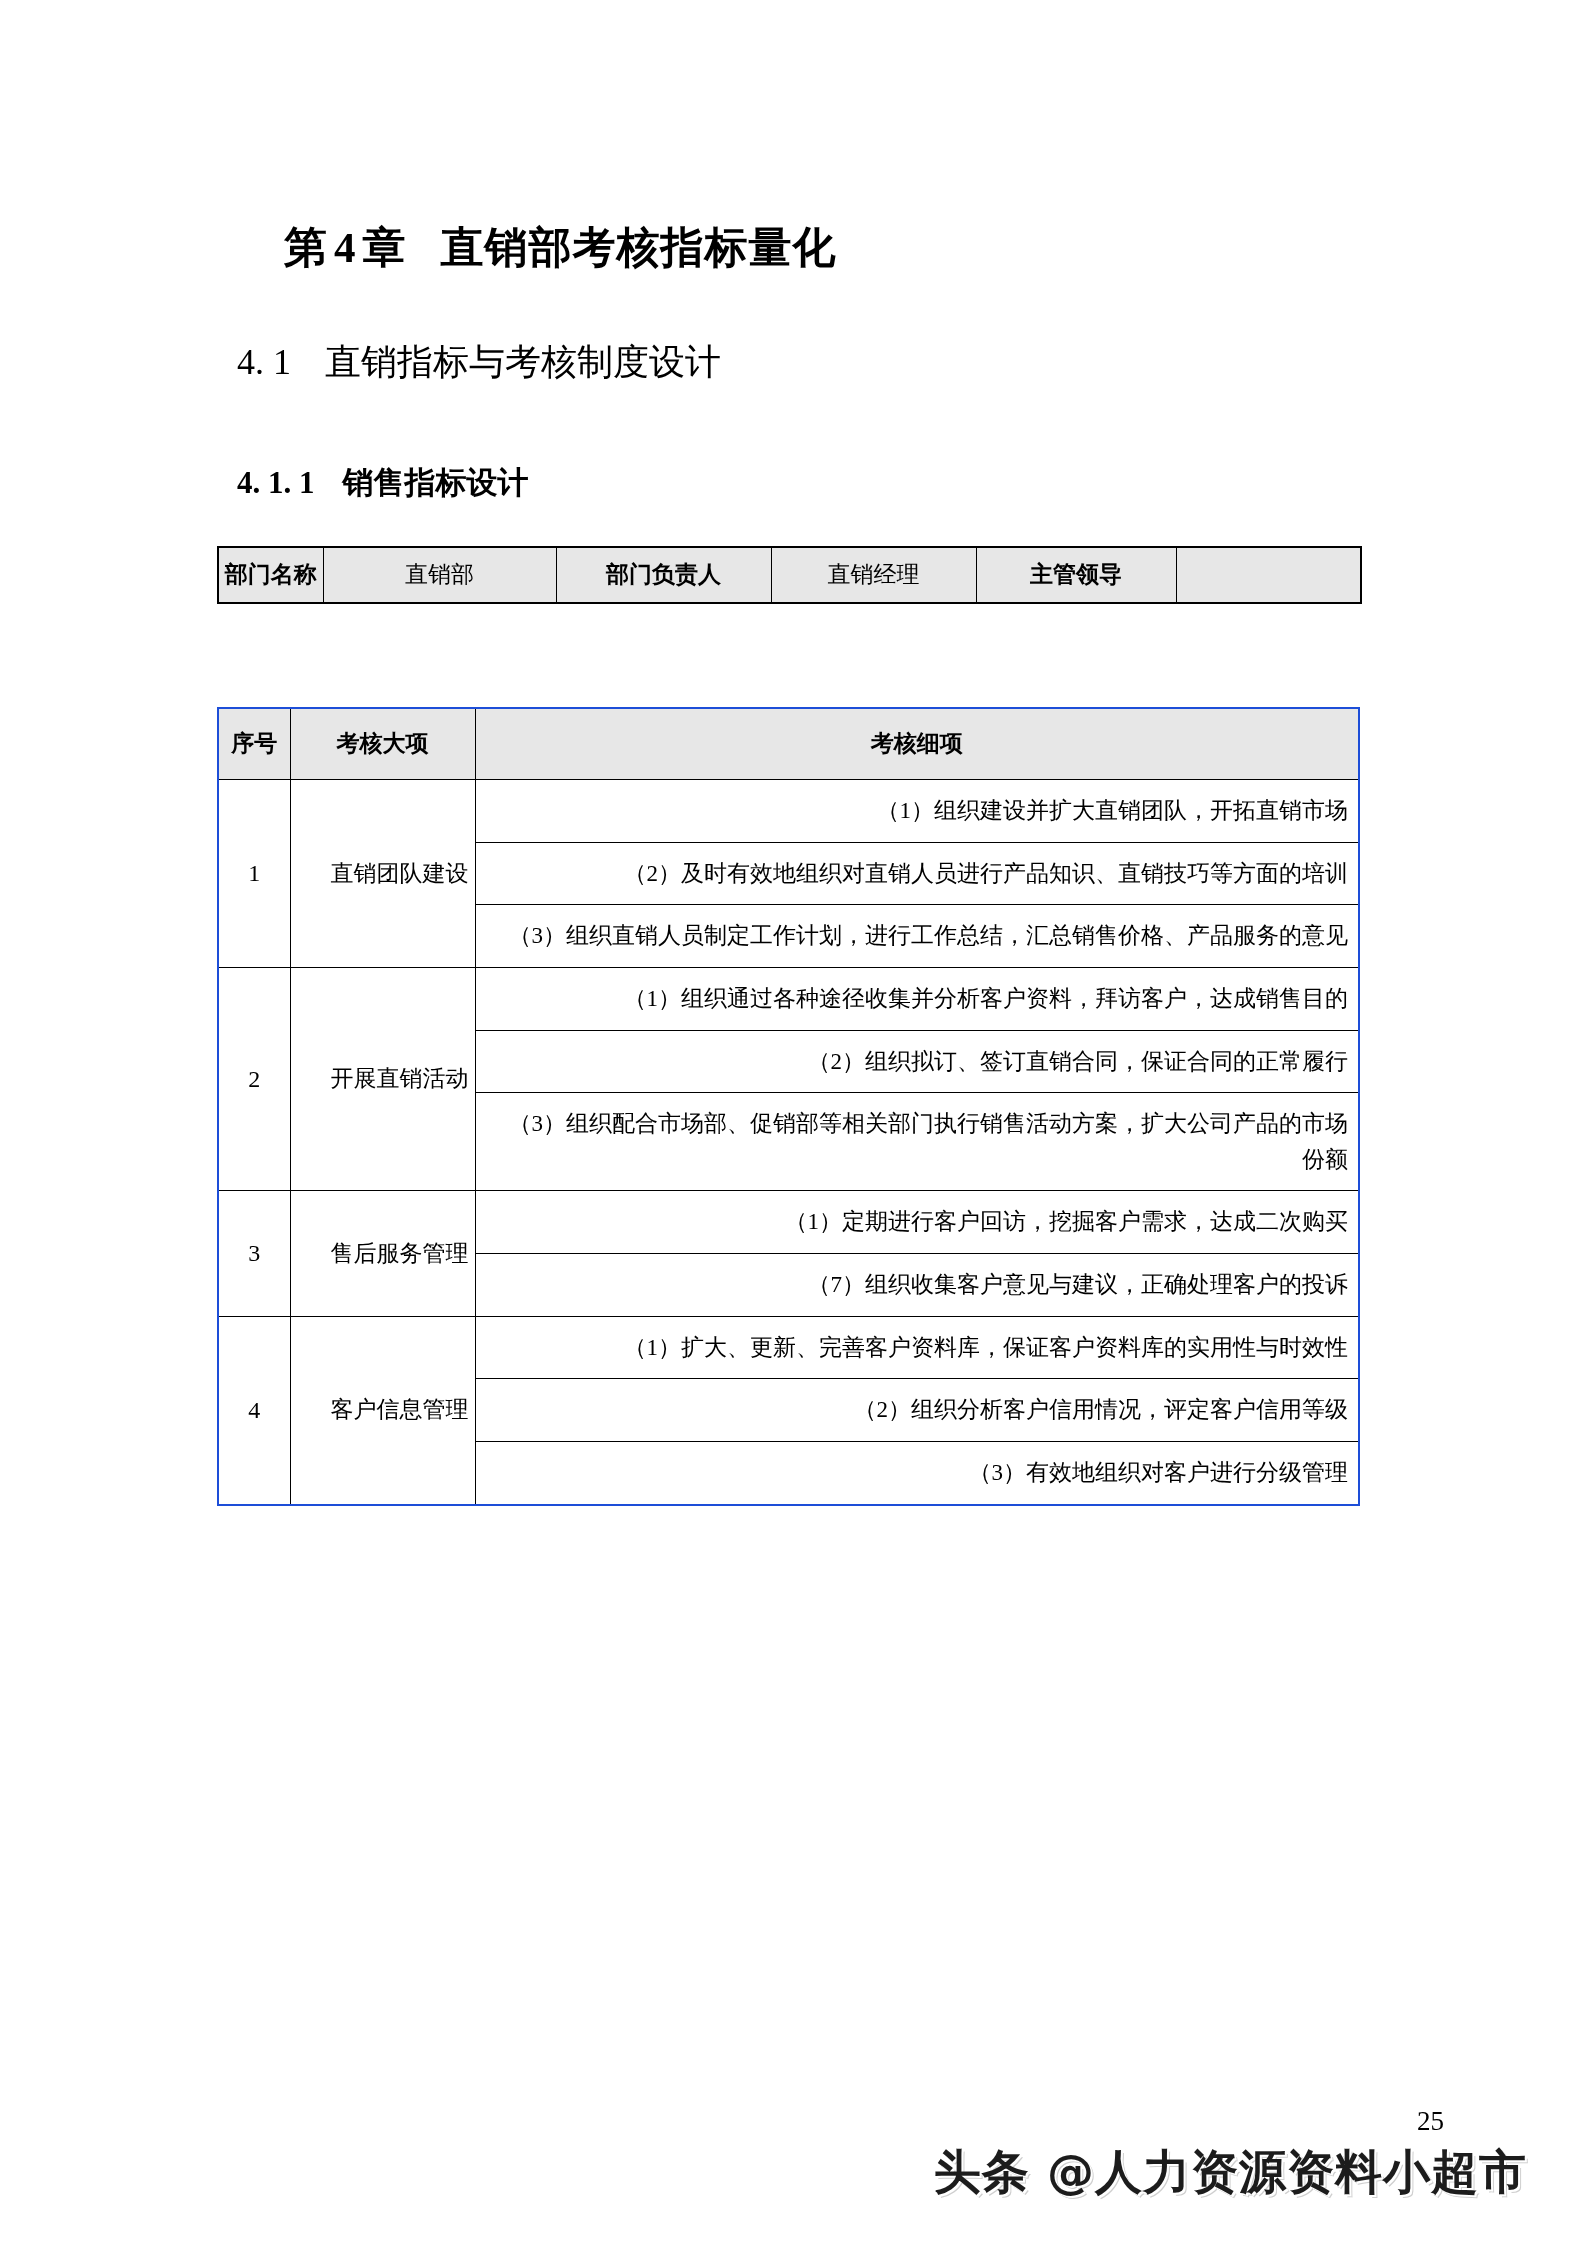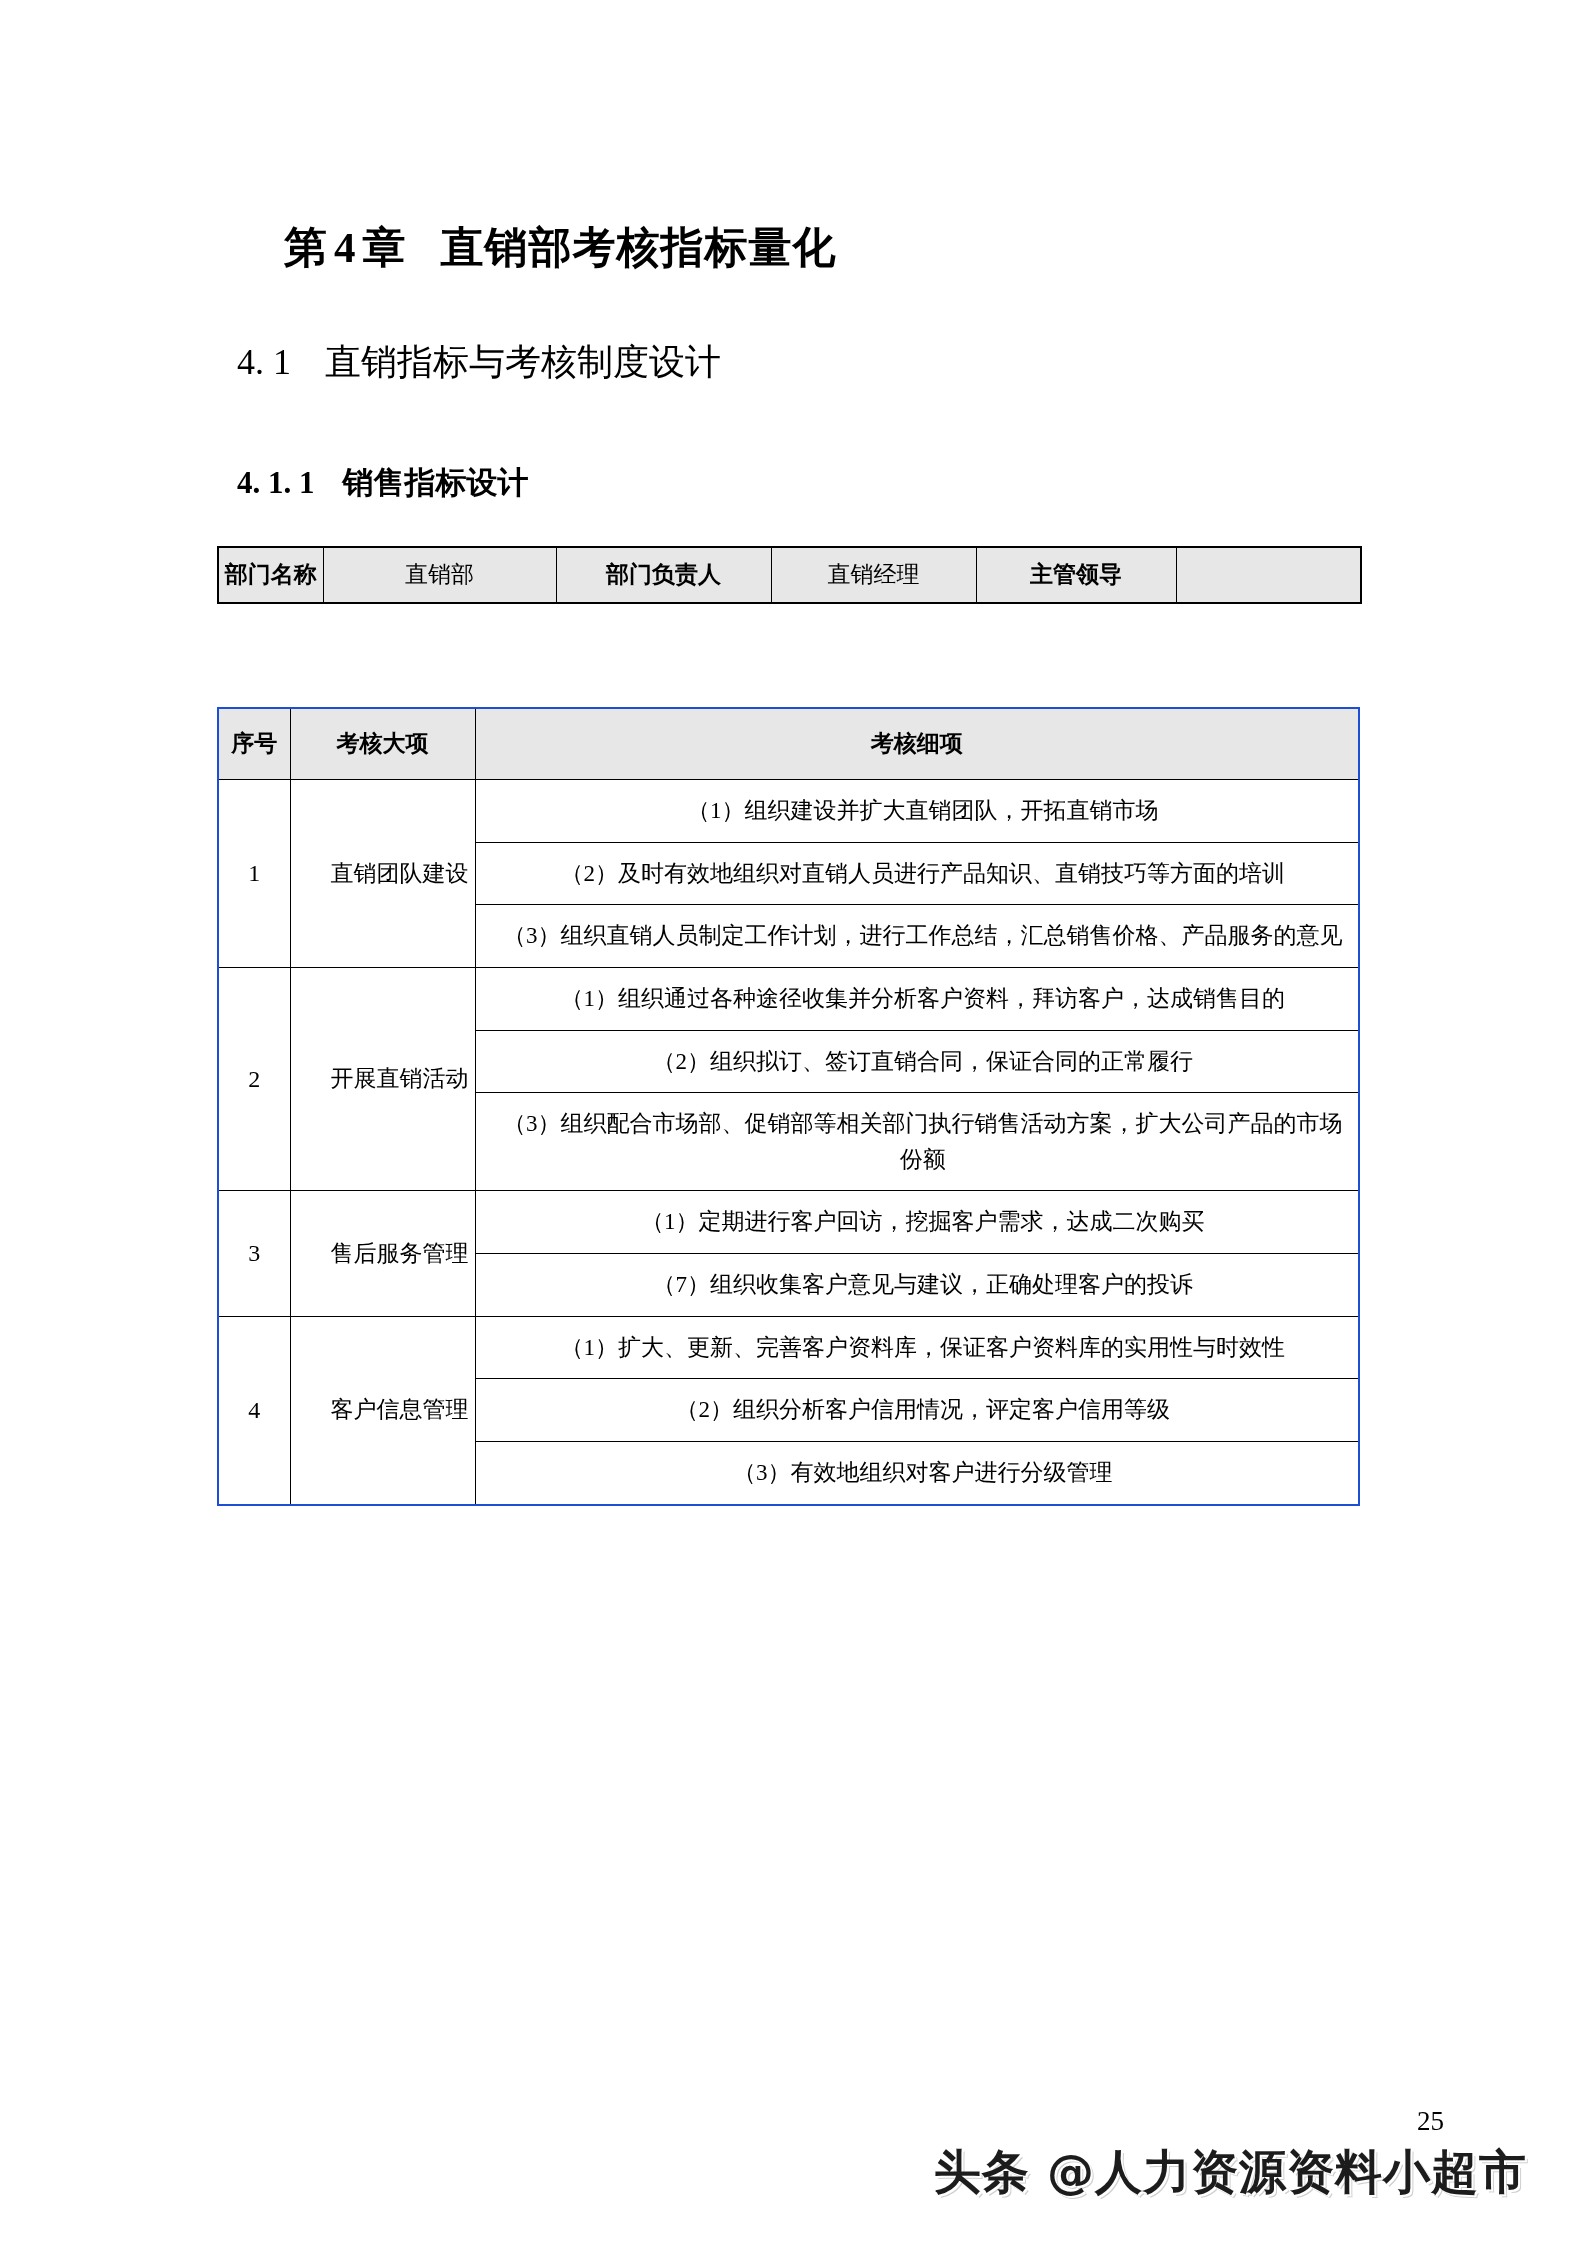--- a/index.html
+++ b/index.html
@@ -108,21 +108,21 @@
     width: 72px;
     font-weight: normal;
     font-size: 24px;
   }
   .main-table tbody td.c-cat {
     text-align: right;
     width: 185px;
     padding: 4px 6px;
   }
   .main-table tbody td.c-item {
-    text-align: center;
+    text-align: right;
     padding: 13px 10px 13px 22px;
   }
   .main-table tbody tr { }
 
   
   .page-number {
     position: absolute;
     right: 143px;
     top: 2073px;
     font-size: 27px;

